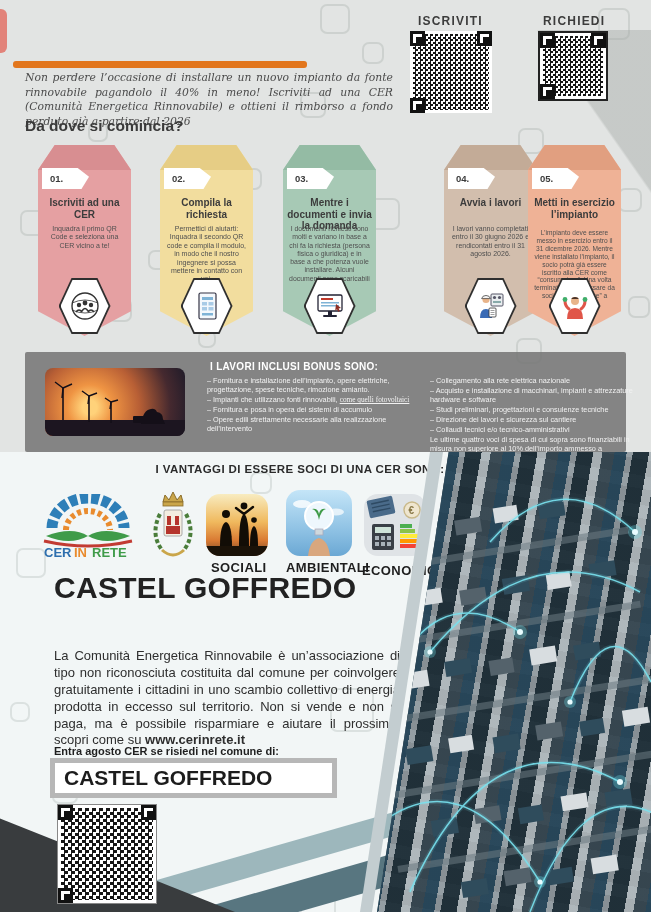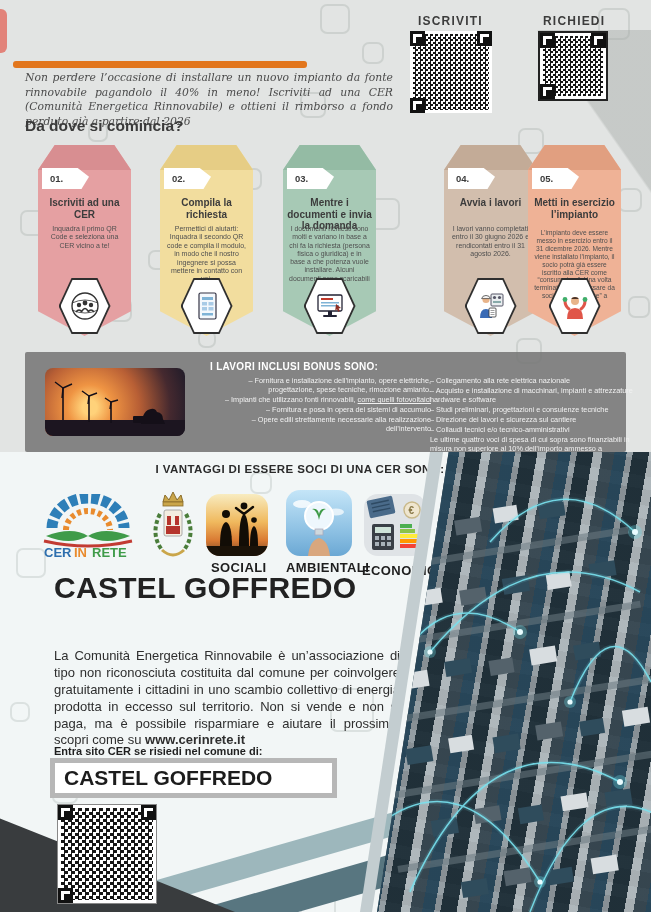--- a/index.html
+++ b/index.html
@@ -55,24 +55,24 @@
   .hex-in { position:absolute; inset:2px; background:#fff; clip-path:polygon(25% 0,75% 0,100% 50%,75% 100%,25% 100%,0 50%);
     display:flex; align-items:center; justify-content:center; }
 
   
   #bonus { position:absolute; left:25px; top:352px; width:601px; height:100px; background:rgba(118,118,118,.88);
     border-radius:2px; z-index:6; }
   #bonus-photo { position:absolute; left:20px; top:16px; width:140px; height:68px; border-radius:8px; overflow:hidden;
     background:radial-gradient(circle at 32% 58%, #ffd27a 0 7%, #ef9443 22%, #b85f35 48%, #45292f 78%, #1f1b29 100%); }
   #bonus-title { position:absolute; left:185px; top:9px; font-size:10px; font-weight:bold; color:#fff; letter-spacing:.3px; }
   .bonus-col { position:absolute; top:24px; font-size:7.3px; line-height:1.24; color:#f1f1f1; }
-  #bonus-left { left:194px; width:212px;text-align:right; }
+  #bonus-left { left:182px; width:212px; }
   #bonus-right { left:405px; width:210px; }
   .bonus-col div { margin-bottom:1px; }
-  .ul { text-decoration:underline; }
+  .ul { text-decoration:underline;font-family:Liberation Serif, serif; }
 
   
   #bottom { position:absolute; left:0; top:452px; width:651px; height:460px; background:#f2f6f6; overflow:hidden; }
 
   #benefits-heading { position:absolute; left:150px; top:10px; width:300px; text-align:center; font-size:11.5px;
     font-weight:bold; color:#2b2b2b; letter-spacing:.4px; line-height:1.35; z-index:4; }
 
   .badge { position:absolute; width:62px; height:62px; border-radius:14px; overflow:hidden; z-index:4; }
   .badge-label { position:absolute; font-size:13px; font-weight:bold; color:#1e1e1e; letter-spacing:.4px; z-index:4; }
 
@@ -454,21 +454,21 @@
         <text x="44.5" y="20" font-size="10" font-weight="bold" fill="#8a7a4a">€</text>
       </svg>
     </div>
     <div class="badge-label" style="left:362px; top:111px;">ECONOMICI</div>
 
     <div id="big-title">
       <div>CASTEL GOFFREDO</div>
     </div>
     <div id="join-par"><span>La Comunità Energetica Rinnovabile è un’associazione di tipo non riconosciuta costituita dal comune per coinvolgere gratuitamente i cittadini in uno scambio collettivo di energia prodotta in eccesso sul territorio. Non si vende e non si paga, ma è possibile risparmiare e aiutare il prossimo: scopri come su </span><b>www.cerinrete.it</b></div>
 
-    <div id="field-label">Entra sito CER se risiedi nel comune di:</div>
+    <div id="field-label">Entra agosto CER se risiedi nel comune di:</div>
     <input id="town-input" type="text" value="CASTEL GOFFREDO" style="">
 
     <div class="qr-box" id="qr-bottom">
       <div class="qr-inner"></div>
       <div class="finder tl"></div>
         <div class="finder tr"></div>
         <div class="finder bl"></div>
     </div>
 
   <div class="pat light" style="position: absolute; left: 16px; top: 96px; width: 30px; height: 30px; z-index: 1;"></div>

